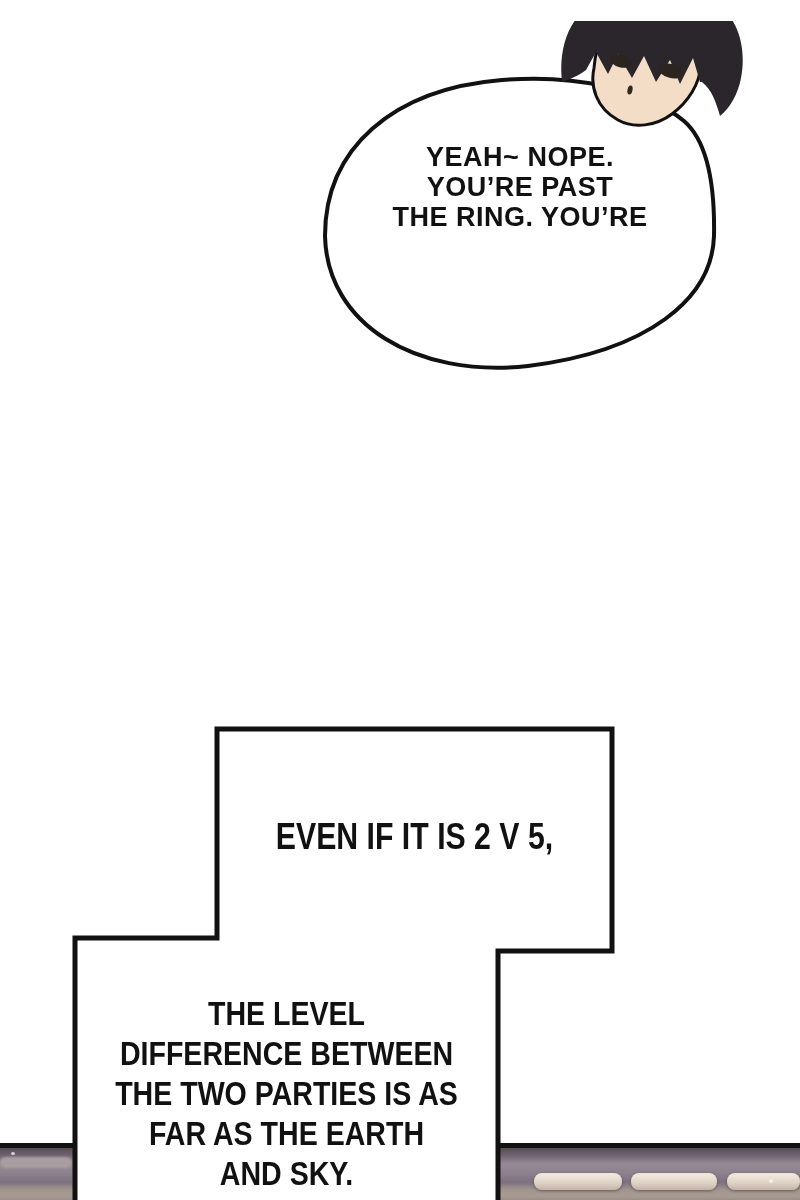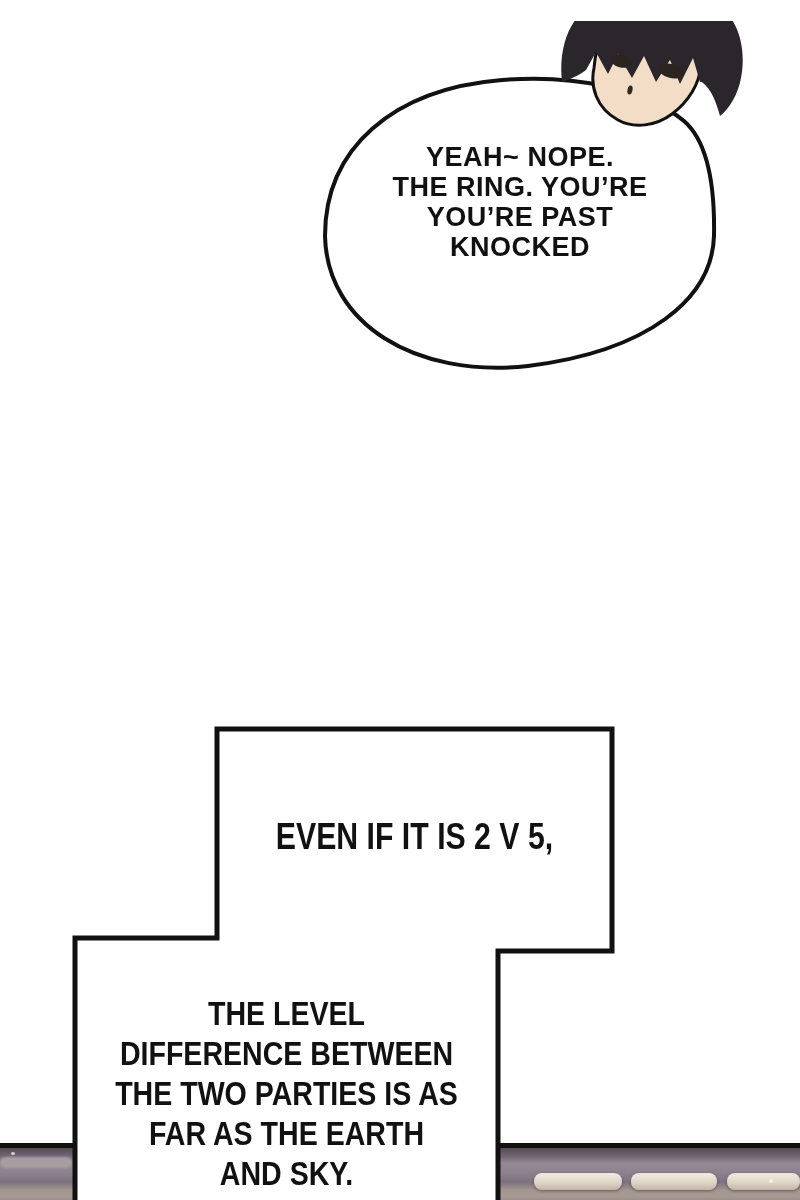--- a/index.html
+++ b/index.html
@@ -61,23 +61,22 @@
 <div class="page">
 
   <svg class="abs bubble-svg" width="415" height="315" viewBox="310 40 415 315">
     <path class="bubble-outline" d="M325,215 C325,128 392,68 502,59 C575,53 645,68 684,100
          C707,120 715,162 714,215 C712,278 648,330 528,345
          C415,357 327,303 325,215 Z"></path>
   </svg>
 
   <div class="abs bubble-text">
     <span>YEAH~ NOPE.</span>
+    <span>YOU’RE PAST</span>
     <span>THE RING. YOU’RE</span>
-    <span>YOU’RE PAST</span>
-    <span>KNOCKED</span>
   </div>
 
   <svg class="abs head-svg" width="200" height="165" viewBox="0 0 200 165">
     <path class="face" d="M44,82 C40,100 46,122 68,134 C84,143 106,140 122,128
          C138,116 150,98 151,78 C152,62 146,50 132,42
          C110,30 62,38 48,62 C45,68 45,75 44,82 Z"></path>
     <path class="hair" d="M12,96 C8,60 20,24 55,12 C95,-2 150,2 175,25
          C190,40 196,66 191,92 C188,108 180,122 170,130
          C166,116 162,104 152,96 L150,96
          L143,72 L130,98 L120,74 L106,96 L94,70 L82,92

